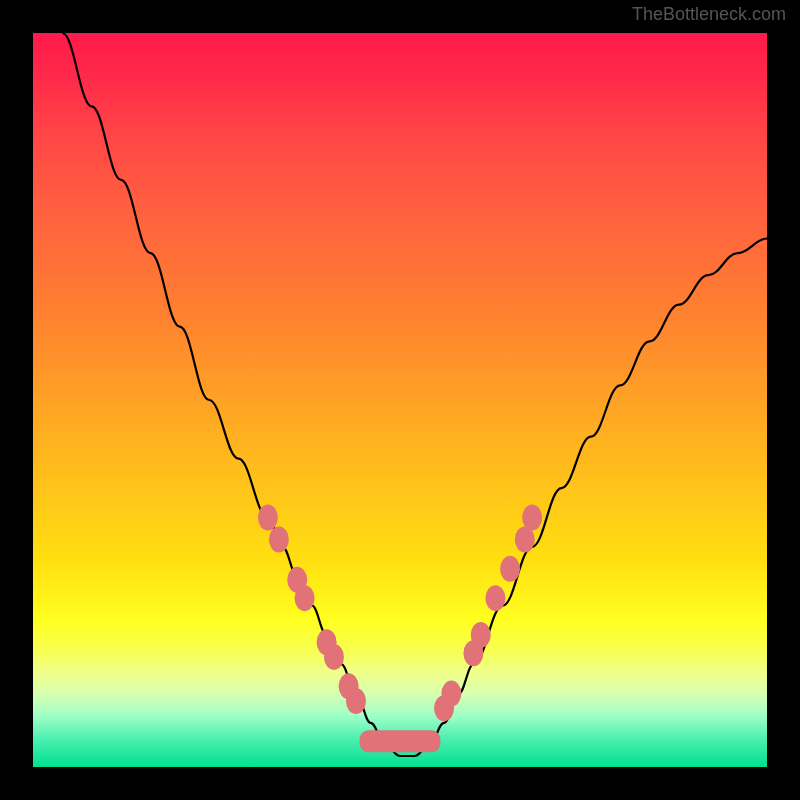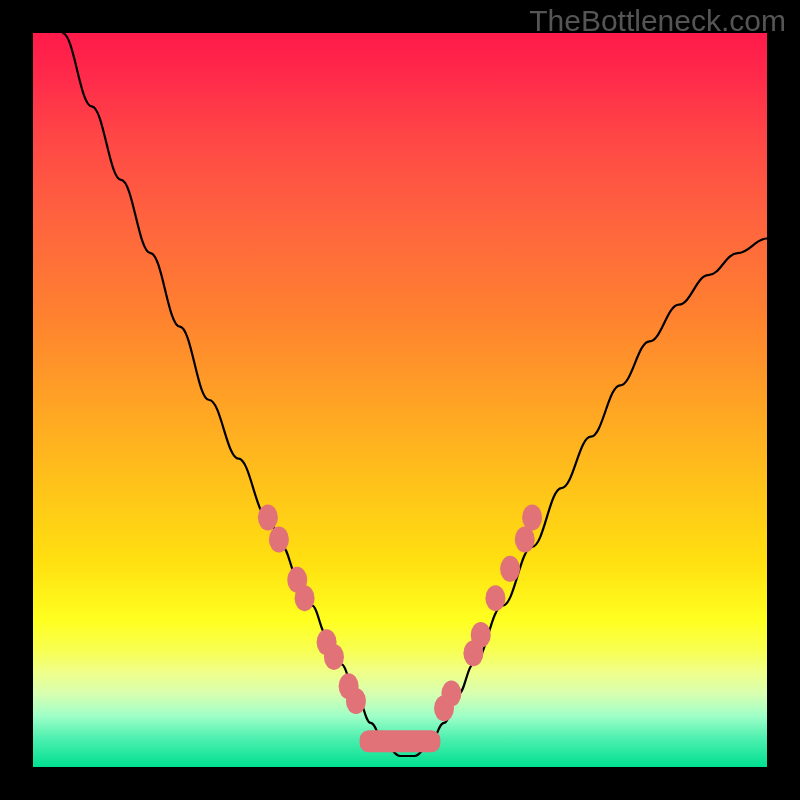--- a/index.html
+++ b/index.html
@@ -9,21 +9,21 @@
     background: #000;
     position: relative;
     overflow: hidden;
     font-family: Arial, sans-serif;
   }
   .watermark {
     position: absolute;
     top: 4px;
     right: 14px;
     color: #555;
-    font-size: 30px;
+    font-size: 18px;
     font-weight: 500;
     z-index: 10;
   }
   .plot-area {
     position: absolute;
     left: 33px;
     top: 33px;
     width: 734px;
     height: 734px;
     overflow: hidden;

